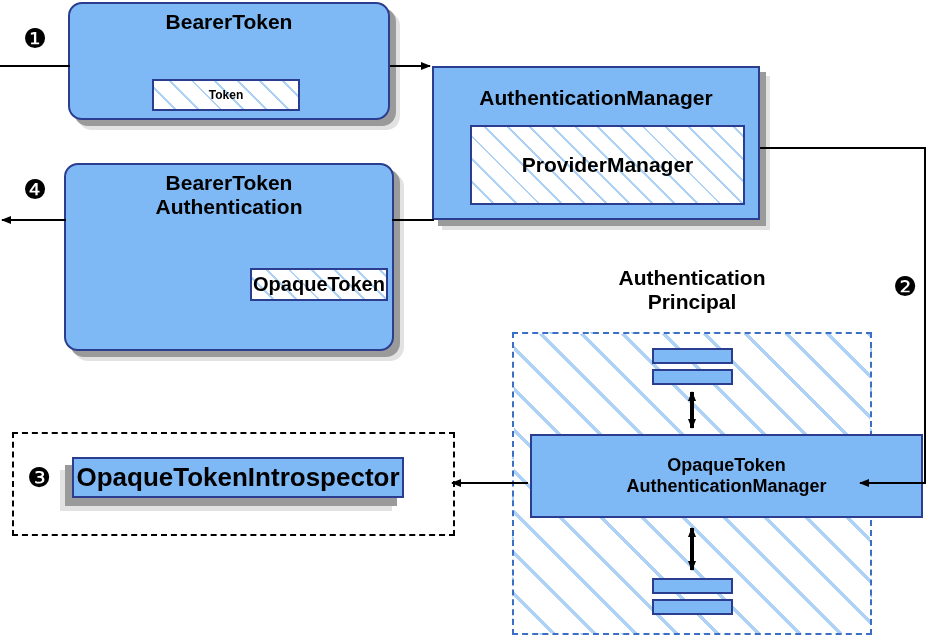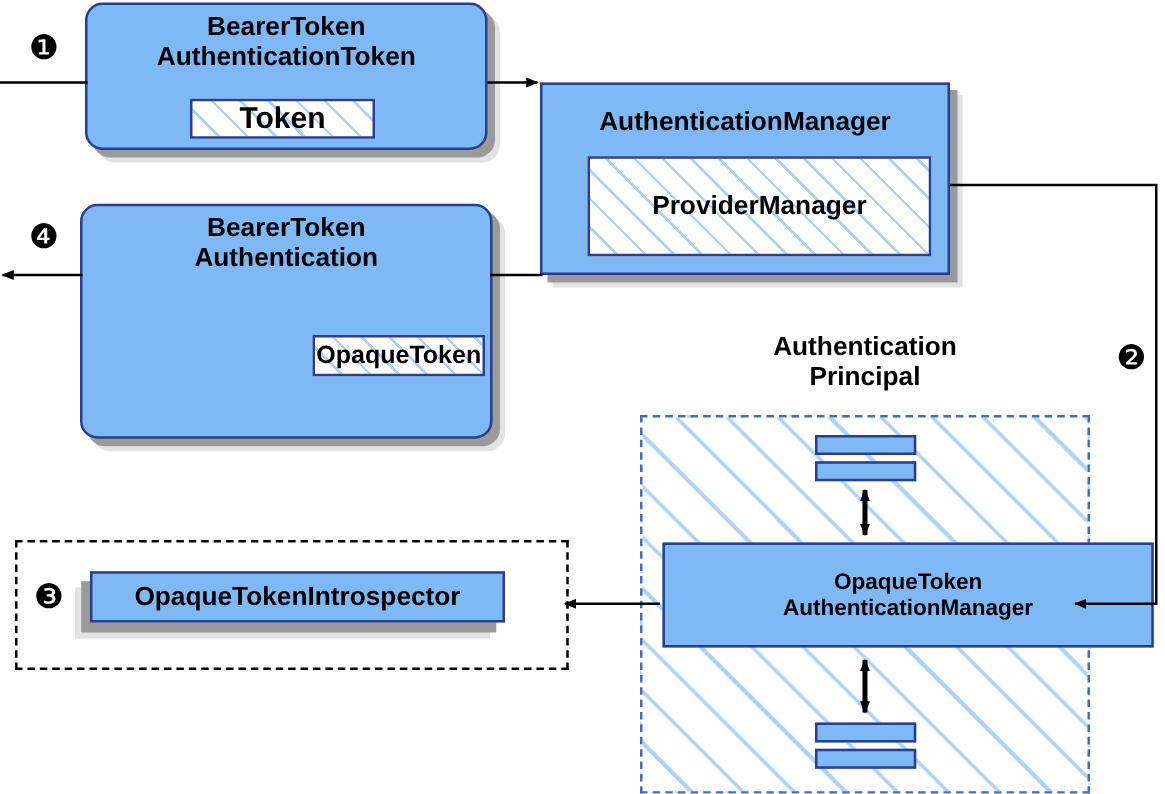--- a/index.html
+++ b/index.html
@@ -126,23 +126,22 @@
 </style>
 </head>
 <body>
 
 <div id="stage">
 
   <div class="shadow-outer" style="left:78px; top:12px; width:322px; height:118px; border-radius:14px;"></div>
   <div class="shadow" style="left:74px; top:8px; width:322px; height:118px; border-radius:14px;"></div>
   <div class="node rounded" style="left:68px; top:2px; width:322px; height:118px; flex-direction:column; justify-content:flex-start; padding-top:6px; font-size:21px; line-height:1.14;">
     <div>BearerToken</div>
-    <div>AuthenticationToken</div>
-  </div>
-  <div class="hatch" style="left:152px; top:79px; width:148px; height:32px; font-size:24px;">
+  </div>
+  <div class="hatch" style="left:152px; top:79px; width:148px; height:32px; font-size:12px;">
     <span>Token</span>
   </div>
   <div class="badge" style="left:23px; top:25px;">❶</div>
 
   <div class="shadow-outer" style="left:442px; top:76px; width:328px; height:154px;"></div>
   <div class="shadow" style="left:438px; top:72px; width:328px; height:154px;"></div>
   <div class="node" style="left:432px; top:66px; width:328px; height:154px; flex-direction:column; justify-content:flex-start; padding-top:18px; font-size:21px;">
     <div>AuthenticationManager</div>
   </div>
   <div class="hatch" style="left:470px; top:125px; width:275px; height:80px; font-size:21px;">
@@ -178,21 +177,21 @@
   </div>
 
   <div class="minibar" style="left:652px; top:578px; width:81px; height:16px;"></div>
   <div class="minibar" style="left:652px; top:599px; width:81px; height:16px;"></div>
 
   <div class="badge" style="left:893px; top:273px;">❷</div>
 
   <div class="dashed-black" style="left:12px; top:432px; width:443px; height:104px;"></div>
   <div class="shadow-outer" style="left:60px; top:470px; width:332px; height:41px;"></div>
   <div class="shadow" style="left:65px; top:465px; width:332px; height:41px;"></div>
-  <div class="node" style="left:72px; top:457px; width:332px; height:41px; font-size:21px;">
+  <div class="node" style="left:72px; top:457px; width:332px; height:41px; font-size:26px;">
     <span>OpaqueTokenIntrospector</span>
   </div>
   <div class="badge" style="left:27px; top:464px;">❸</div>
 
   <svg class="overlay" viewBox="0 0 932 635">
     <defs>
       <marker id="arrowhead" markerWidth="10" markerHeight="8" refX="9" refY="4" orient="auto" markerUnits="userSpaceOnUse">
         <path d="M0,0 L10,4 L0,8 Z" fill="#000000"></path>
       </marker>
       <marker id="arrowhead-start" markerWidth="10" markerHeight="8" refX="1" refY="4" orient="auto" markerUnits="userSpaceOnUse">

